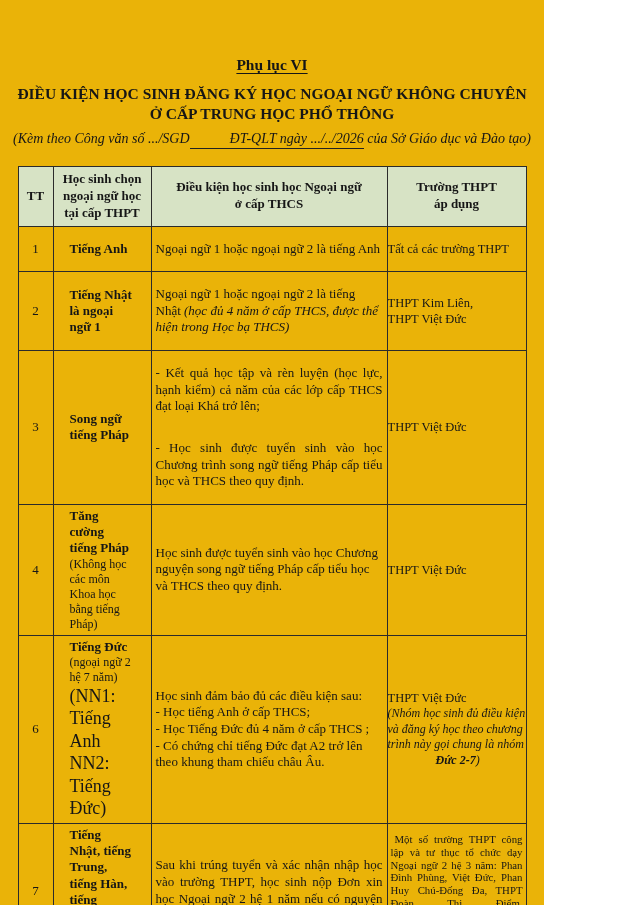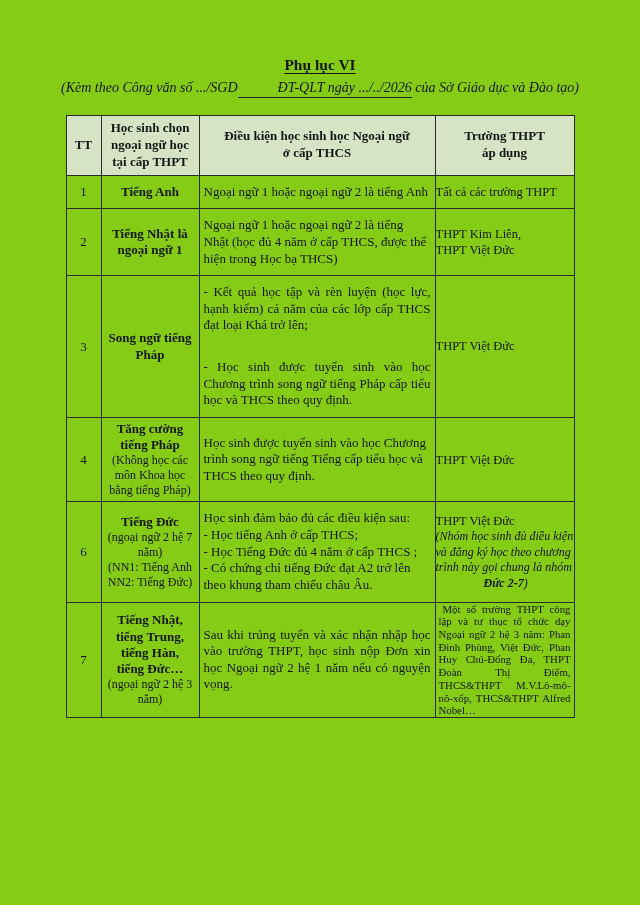--- a/index.html
+++ b/index.html
@@ -1,17 +1,17 @@
 <!DOCTYPE html>
 <html><head>
 <meta charset="utf-8">
 <style>
   html,body{margin:0;padding:0;background:#ffffff;}
   .page{
-    width:640px;height:905px;position:relative;background:#84cc16;
+    width:544px;height:905px;position:relative;background:#eab308;
     font-family:"Liberation Serif", serif;color:#161616;overflow:hidden;
   }
   .appendix{
     margin-top:56px;text-align:center;font-weight:bold;font-size:15.5px;
     text-decoration:underline;text-underline-offset:3px;
   }
   .heading{margin-top:10px;text-align:center;font-weight:bold;font-size:15.5px;line-height:1.32;}
   .subtitle{margin-top:6px;text-align:center;font-style:italic;font-size:14px;}
   .subtitle .useg{display:inline-block;border-bottom:1.4px solid #222;padding-bottom:1px;padding-left:40px;}
   table.cond{
@@ -20,43 +20,47 @@
   table.cond th, table.cond td{
     border:1px solid #2b2b2b;vertical-align:middle;
     overflow:hidden;
   }
   table.cond{border:1.5px solid #2b2b2b;}
   th.hd{
     background:#d7e3c5;font-weight:bold;font-size:13px;text-align:center;
     padding:4px 3px;line-height:1.3;
   }
   td.tt{ text-align:center;font-size:13px;padding:2px;}
-  td.lang{ text-align:center;font-size:13px;font-weight:bold;padding:3px 5px;line-height:1.25;}
+  td.lang{ text-align:left;font-size:13px;font-weight:bold;padding:3px 16px;line-height:1.25;}
   td.lang .note-i{font-weight:normal;font-size:12px;display:block;}
-  td.lang .note-p{font-weight:normal;font-size:12px;display:block;}
-  td.cond3{ font-size:13px;padding:8px 4px;line-height:1.28;text-align:left;}
+  td.lang .note-p{font-weight:normal;font-size:18px;display:block;}
+  td.cond3{ font-size:13px;padding:14px 4px;line-height:1.28;text-align:left;}
   td.cond3.just{text-align:justify;}
   td.cond3 p{margin:0 0 7px 0;}
   td.cond3 p:last-child{margin-bottom:0;margin-top:25px;}
   td.school{ font-size:12.5px;padding:2px 0;line-height:1.3;text-align:left;}
   td.school .sch-note{font-style:italic;font-size:12px;display:block;}
   td.school .sch-note b{font-style:italic;margin-left:48px;}
   td.school.small{font-size:10.8px;line-height:1.18;text-align:justify;vertical-align:middle;padding:0 3px;}
   td.school.small .ind{text-indent:4px;}
-  .cond-note-i{}
+  .cond-note-i{font-style:italic;}
   .rh-hdr{height:56px;} .rh1{height:27px;} .rh2{height:56px;} .rh3{height:104px;}
   .rh4{height:74px;} .rh6{height:89px;} .rh7{height:104px;}
 </style>
 </head>
 <body>
 
 <div class="page">
 
   <div class="appendix">Phụ lục VI</div>
 
+  <div class="heading">
+    <div>ĐIỀU KIỆN HỌC SINH ĐĂNG KÝ HỌC NGOẠI NGỮ KHÔNG CHUYÊN</div>
+    <div>Ở CẤP TRUNG HỌC PHỔ THÔNG</div>
+  </div>
 
   <div class="subtitle"><span>(Kèm theo Công văn số .../SGD</span><span class="useg">ĐT-QLT  ngày .../../2026</span><span> của Sở Giáo dục và Đào tạo)</span></div>
 
   <table class="cond">
     <colgroup>
       <col style="width:35px">
         <col style="width:98px">
         <col style="width:236px">
         <col style="width:139px">
     </colgroup>
@@ -104,21 +108,21 @@
       </td>
       <td class="school">THPT Việt Đức</td>
     </tr>
 
     <tr class="rh4">
       <td class="tt">4</td>
       <td class="lang">
         <span>Tăng cường tiếng Pháp</span>
         <span class="note-i">(Không học các môn Khoa học bằng tiếng Pháp)</span>
       </td>
-      <td class="cond3">Học sinh được tuyển sinh vào học Chương trình song ngữ tiếng Tiếng cấp tiểu học và THCS theo quy định.</td>
+      <td class="cond3">Học sinh được tuyển sinh vào học Chương nguyện song ngữ tiếng Pháp cấp tiểu học và THCS theo quy định.</td>
       <td class="school">THPT Việt Đức</td>
     </tr>
 
     <tr class="rh6">
       <td class="tt">6</td>
       <td class="lang">
         <span>Tiếng Đức</span>
         <span class="note-i">(ngoại ngữ 2 hệ 7 năm)</span>
         <span class="note-p">(NN1: Tiếng Anh NN2: Tiếng Đức)</span>
       </td>

